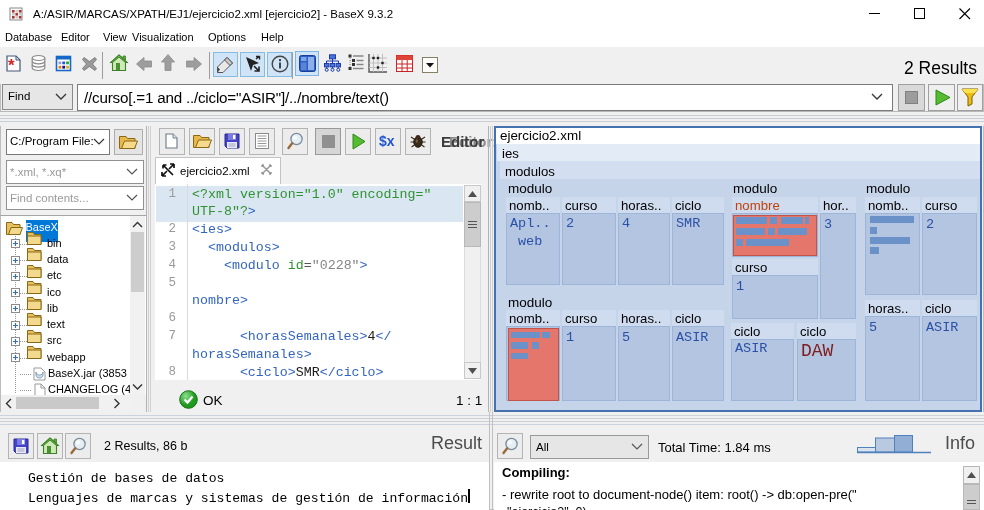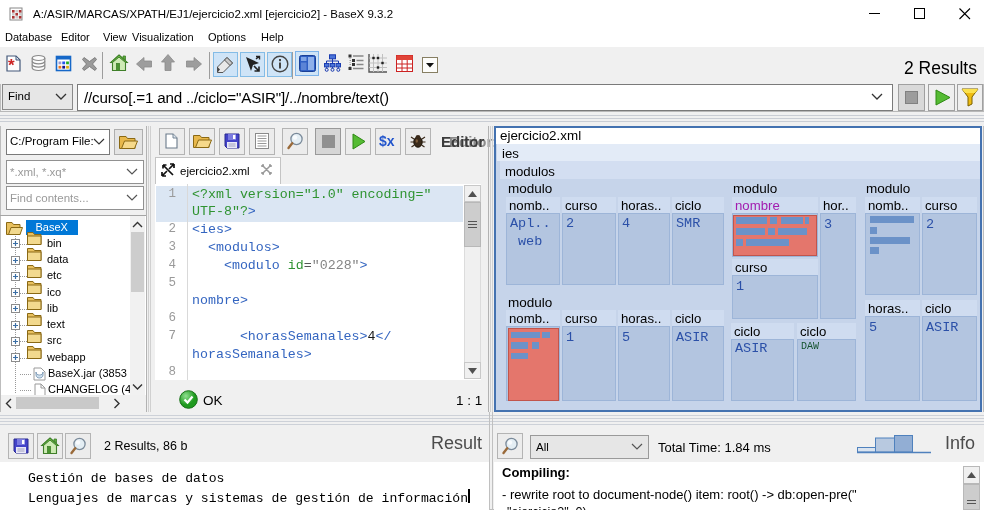--- a/index.html
+++ b/index.html
@@ -217,21 +217,21 @@
   </svg>
 
 <div class="abs" style="left:0;top:215px;width:146px;height:1px;background:#a5a5a5"></div>
 <div class="abs" style="left:1px;top:216px;width:145px;height:179px;background:#fff"></div>
 <div class="abs" style="left:1px;top:216px;width:129px;height:179px;overflow:hidden">
 
 <svg class="abs" style="left:5px;top:5px" width="17" height="14" viewBox="0 0 17 14">
 <path d="M0.5,13.5 L0.5,1.5 L6,1.5 L7.5,3.5 L14,3.5 L14,13.5 Z" fill="#e8c05e" stroke="#8a6914" stroke-width="1"></path>
 <path d="M2.5,13.5 L5,6.5 L16.5,6.5 L14,13.5 Z" fill="#f2d98e" stroke="#8a6914" stroke-width="1"></path>
 </svg>
-<div class="abs" style="left:24.5px;top:4px;background:#0078d7;color:#fff;font-size:11px;padding:0 10px;height:15px;line-height:15px">BaseX</div>
+<div class="abs" style="left:24.5px;top:4px;background:#0078d7;color:#fff;font-size:11px;padding:0 0;height:22px;line-height:15px">BaseX</div>
 
 <div class="abs" style="left:14px;top:20px;width:1px;height:158px;background-image:repeating-linear-gradient(#999 0 1px,transparent 1px 2px)"></div>
 <svg class="abs" style="left:10px;top:23.3px" width="9" height="9">
       <rect x="0.5" y="0.5" width="8" height="8" fill="#fff" stroke="#8c8c8c"></rect>
       <path d="M2,4.5 L7,4.5 M4.5,2 L4.5,7" stroke="#3a6ea5" stroke-width="1.2"></path>
     </svg>
 <div class="abs" style="left:19px;top:27.8px;width:7px;height:1px;background-image:repeating-linear-gradient(90deg,#999 0 1px,transparent 1px 2px)"></div>
 <svg class="abs" style="left:26px;top:15.1px" width="17" height="14" viewBox="0 0 17 14">
       <path d="M0.5,13.5 L0.5,1.5 L6,1.5 L7.5,3.5 L14,3.5 L14,13.5 Z" fill="#e8c05e" stroke="#8a6914" stroke-width="1"></path>
       <path d="M0.5,13.5 L0.5,5 L14,5 L14,13.5 Z" fill="#f2d98e" stroke="#8a6914" stroke-width="1"></path>
@@ -414,20 +414,21 @@
 <div class="abs mono" style="left:0;top:144.9px;width:21px;text-align:right;font-size:12.5px;line-height:15px;color:#9a9a9a">7</div>
 <div class="abs mono" style="left:0;top:180.5px;width:21px;text-align:right;font-size:12.5px;line-height:15px;color:#9a9a9a">8</div>
 <div class="abs mono" style="left:37px;top:2.5px;font-size:13.3px;line-height:15px;white-space:pre"><span style="color:#2f9331">&lt;?xml version="1.0" encoding="</span></div>
 <div class="abs mono" style="left:37px;top:20.3px;font-size:13.3px;line-height:15px;white-space:pre"><span style="color:#2f9331">UTF-8"?</span><span style="color:#3465c0">&gt;</span></div>
 <div class="abs mono" style="left:37px;top:38.1px;font-size:13.3px;line-height:15px;white-space:pre"><span style="color:#3465c0">&lt;ies&gt;</span></div>
 <div class="abs mono" style="left:37px;top:55.9px;font-size:13.3px;line-height:15px;white-space:pre"><span style="color:#3465c0">  &lt;modulos&gt;</span></div>
 <div class="abs mono" style="left:37px;top:73.7px;font-size:13.3px;line-height:15px;white-space:pre"><span style="color:#3465c0">    &lt;modulo </span><span style="color:#2f9331">id</span><span style="color:#555">=</span><span style="color:#858585">"0228"</span><span style="color:#3465c0">&gt;</span></div>
 <div class="abs mono" style="left:37px;top:109.3px;font-size:13.3px;line-height:15px;white-space:pre"><span style="color:#3465c0">nombre&gt;</span></div>
 <div class="abs mono" style="left:37px;top:144.9px;font-size:13.3px;line-height:15px;white-space:pre"><span style="color:#3465c0">      &lt;horasSemanales&gt;</span><span style="color:#1a1a1a">4</span><span style="color:#3465c0">&lt;/</span></div>
 <div class="abs mono" style="left:37px;top:162.7px;font-size:13.3px;line-height:15px;white-space:pre"><span style="color:#3465c0">horasSemanales&gt;</span></div>
+<div class="abs mono" style="left:37px;top:180.5px;font-size:13.3px;line-height:15px;white-space:pre"><span style="color:#3465c0">      &lt;ciclo&gt;</span><span style="color:#1a1a1a">SMR</span><span style="color:#3465c0">&lt;/ciclo&gt;</span></div>
 </div>
 
 <div class="abs" style="left:464px;top:185px;width:17px;height:194px;background:#f0f0f0;border:1px solid #dcdcdc"></div>
 <div class="abs" style="left:464px;top:185px;width:17px;height:17px;background:#f0f0f0;border:1px solid #c8c8c8"></div>
 <svg class="abs" style="left:468px;top:191px" width="9" height="6">
     <path d="M4.5,0 L9,6 L0,6 Z" fill="#505050"></path>
   </svg>
 <div class="abs" style="left:464px;top:202px;width:17px;height:45px;background:#cdcdcd;border:1px solid #b8b8b8"></div>
 <div class="abs" style="left:468px;top:221px;width:9px;height:1px;background:#555"></div>
 <div class="abs" style="left:468px;top:224px;width:9px;height:1px;background:#555"></div>
@@ -497,21 +498,21 @@
 <div class="abs" style="left:15px;top:203.5px;width:28.5px;height:6.5px;background:#6b92c8"></div>
 <div class="abs" style="left:46px;top:203.5px;width:7.5px;height:6.5px;background:#6b92c8"></div>
 <div class="abs" style="left:15px;top:214px;width:17px;height:6.5px;background:#6b92c8"></div>
 <div class="abs" style="left:36px;top:214px;width:7px;height:6.5px;background:#6b92c8"></div>
 <div class="abs" style="left:15px;top:224.5px;width:17px;height:6.5px;background:#6b92c8"></div>
 <div class="abs mono" style="left:70px;top:202px;font-size:13.5px;color:#2b50a8;white-space:pre">1</div>
 <div class="abs mono" style="left:126px;top:202px;font-size:13.5px;color:#2b50a8;white-space:pre">5</div>
 <div class="abs mono" style="left:180px;top:202px;font-size:13.5px;color:#2b50a8;white-space:pre">ASIR</div>
 <div class="abs" style="left:237px;top:53px;font-size:13.5px;color:#000;white-space:pre">modulo</div>
 <div class="abs" style="left:236px;top:69px;width:86px;height:16px;background:#cfdcf0"></div>
-<div class="abs" style="left:239px;top:70px;font-size:13.2px;color:#a21caf;white-space:pre">nombre</div>
+<div class="abs" style="left:239px;top:70px;font-size:13.2px;color:#c2410c;white-space:pre">nombre</div>
 <div class="abs" style="left:236px;top:85px;width:86px;height:44px;background:#b3c5e0;border:1px solid #9db5d8"></div>
 <div class="abs" style="left:237px;top:86.5px;width:84px;height:41px;background:#e4766c;border:1px solid #c1554c"></div>
 <div class="abs" style="left:240px;top:89px;width:31px;height:6.5px;background:#6b92c8"></div>
 <div class="abs" style="left:274px;top:89px;width:7px;height:6.5px;background:#6b92c8"></div>
 <div class="abs" style="left:285px;top:89px;width:22px;height:6.5px;background:#6b92c8"></div>
 <div class="abs" style="left:309px;top:89px;width:4px;height:6.5px;background:#6b92c8"></div>
 <div class="abs" style="left:240px;top:100px;width:29px;height:6.5px;background:#6b92c8"></div>
 <div class="abs" style="left:272px;top:100px;width:7px;height:6.5px;background:#6b92c8"></div>
 <div class="abs" style="left:282px;top:100px;width:29px;height:6.5px;background:#6b92c8"></div>
 <div class="abs" style="left:240px;top:111px;width:7px;height:6.5px;background:#6b92c8"></div>
@@ -524,21 +525,21 @@
 <div class="abs" style="left:239px;top:132px;font-size:13.2px;color:#000;white-space:pre">curso</div>
 <div class="abs" style="left:236px;top:147px;width:86px;height:44px;background:#b3c5e0;border:1px solid #9db5d8"></div>
 <div class="abs mono" style="left:240px;top:151px;font-size:13.5px;color:#2b50a8;white-space:pre">1</div>
 <div class="abs" style="left:235px;top:195px;width:63px;height:16px;background:#cfdcf0"></div>
 <div class="abs" style="left:238px;top:196px;font-size:13.2px;color:#000;white-space:pre">ciclo</div>
 <div class="abs" style="left:235px;top:211px;width:63px;height:62px;background:#b3c5e0;border:1px solid #9db5d8"></div>
 <div class="abs mono" style="left:239px;top:213px;font-size:13.5px;color:#2b50a8;white-space:pre">ASIR</div>
 <div class="abs" style="left:301px;top:195px;width:59px;height:16px;background:#cfdcf0"></div>
 <div class="abs" style="left:304px;top:196px;font-size:13.2px;color:#000;white-space:pre">ciclo</div>
 <div class="abs" style="left:301px;top:211px;width:59px;height:62px;background:#b3c5e0;border:1px solid #9db5d8"></div>
-<div class="abs mono" style="left:305px;top:213px;font-size:10px;color:#14532d;white-space:pre">DAW</div>
+<div class="abs mono" style="left:305px;top:213px;font-size:18px;color:#7f1d1d;white-space:pre">DAW</div>
 <div class="abs" style="left:370px;top:53px;font-size:13.5px;color:#000;white-space:pre">modulo</div>
 <div class="abs" style="left:369px;top:69px;width:55px;height:16px;background:#cfdcf0"></div>
 <div class="abs" style="left:372px;top:70px;font-size:13.2px;color:#000;white-space:pre">nomb..</div>
 <div class="abs" style="left:369px;top:85px;width:55px;height:82px;background:#b3c5e0;border:1px solid #9db5d8"></div>
 <div class="abs" style="left:374px;top:88px;width:44px;height:7px;background:#6b92c8"></div>
 <div class="abs" style="left:374px;top:99px;width:7px;height:7px;background:#6b92c8"></div>
 <div class="abs" style="left:374px;top:109px;width:40px;height:7px;background:#6b92c8"></div>
 <div class="abs" style="left:374px;top:119px;width:9px;height:7px;background:#6b92c8"></div>
 <div class="abs" style="left:426px;top:69px;width:55px;height:16px;background:#cfdcf0"></div>
 <div class="abs" style="left:429px;top:70px;font-size:13.2px;color:#000;white-space:pre">curso</div>

